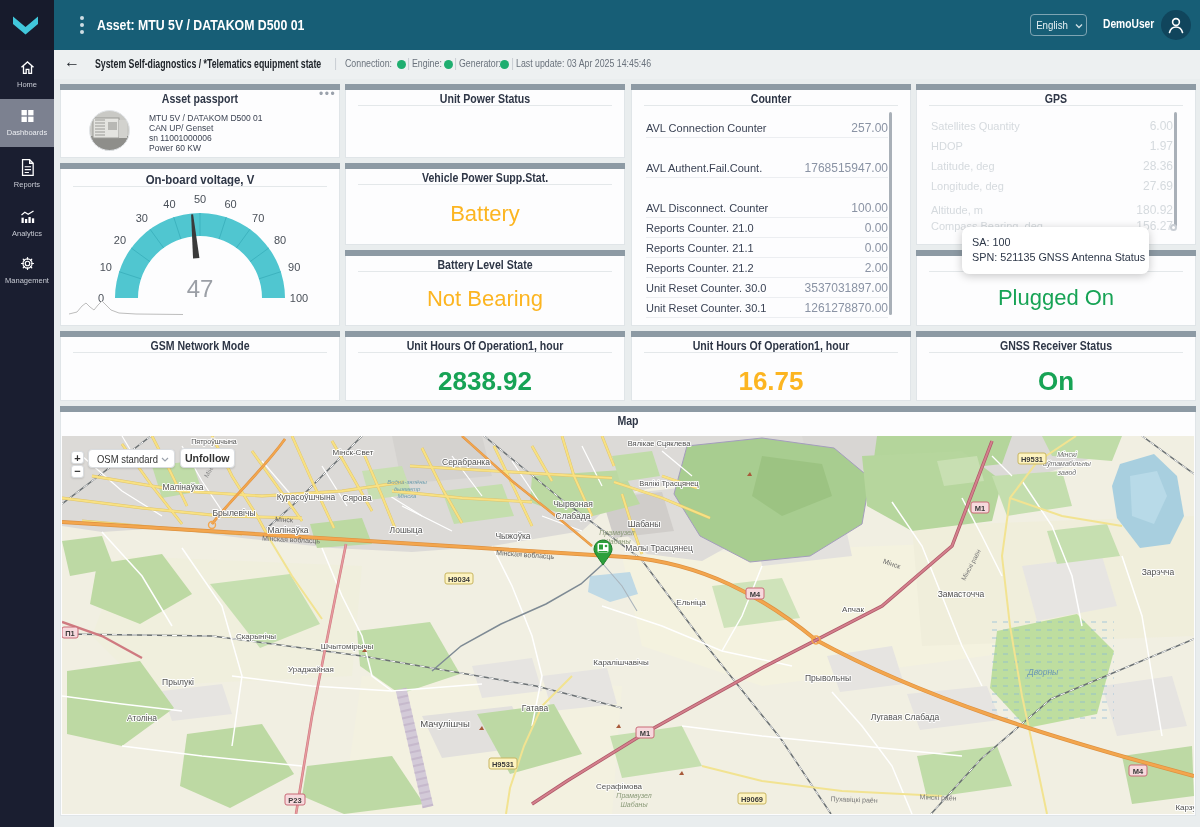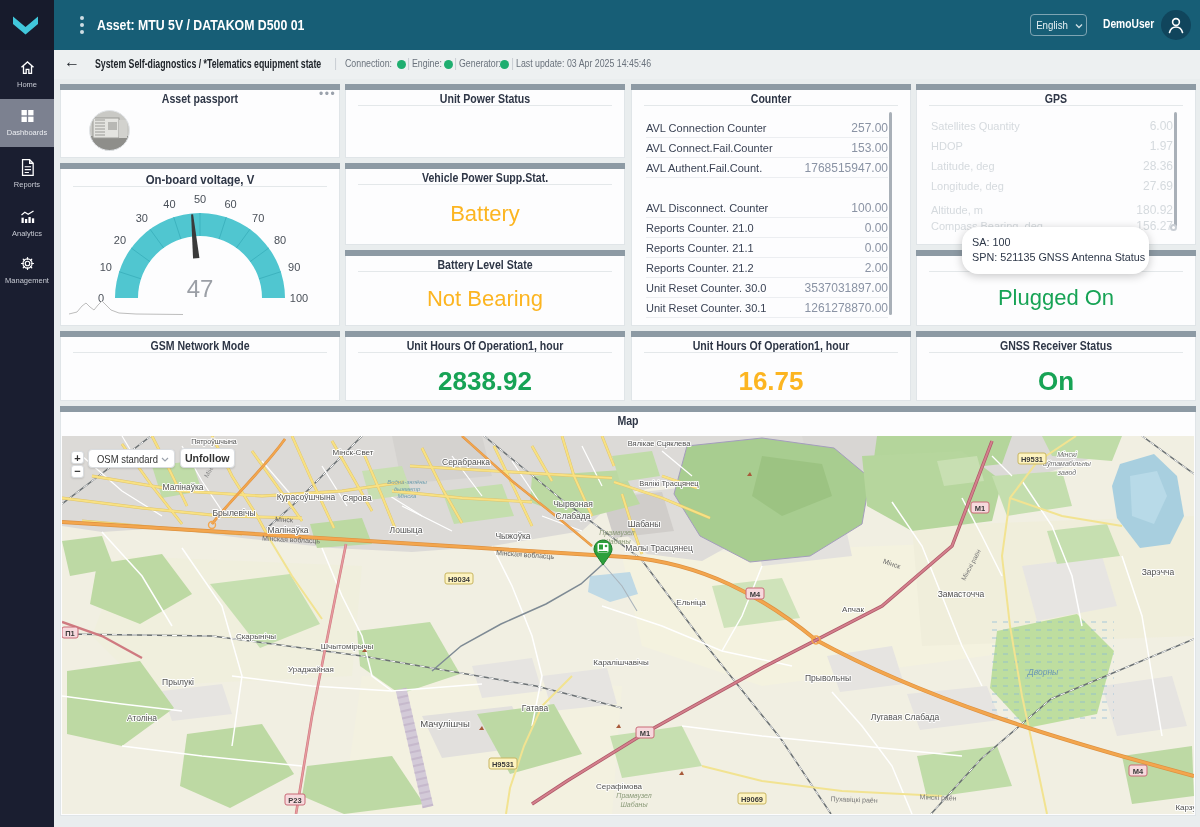--- a/index.html
+++ b/index.html
@@ -23,21 +23,21 @@
 .bigval { position:absolute; left:0; width:100%; text-align:center; font-size:22px; }
 .green { color:#17a355; }
 .amber { color:#fcb521; }
 .gray { color:#ccd1d7; }
 .num { font-size:26px; font-weight:600; }
 .crow { position:absolute; left:14px; right:22px; height:20px; border-bottom:1px solid #eceef1; font-size:11px; color:#3a4254; line-height:20px; }
 .crow span { float:right; font-size:12px; color:#8a93a4; }
 .gpsrow { position:absolute; left:14px; right:22px; height:20px; font-size:11px; color:#d5dade; line-height:20px; }
 .gpsrow span { float:right; font-size:12px; color:#d5dade; }
 .sbar { position:absolute; width:3px; background:#a9b0b8; border-radius:2px; }
-#tooltip { left:962px; top:227px; width:187px; height:47px; background:#fff; border-radius:16px; box-shadow:0 2px 10px rgba(0,0,0,.22); z-index:20; font-size:10.8px; color:#2d3748; padding:8px 0 0 10px; line-height:15px; white-space:nowrap; }
+#tooltip { left:962px; top:227px; width:187px; height:47px; background:#fff; border-radius:7px; box-shadow:0 2px 10px rgba(0,0,0,.22); z-index:20; font-size:10.8px; color:#2d3748; padding:8px 0 0 10px; line-height:15px; white-space:nowrap; }
 .mapbtn { position:absolute; background:#fff; border:1px solid #d9dcdf; border-radius:3px; color:#333; z-index:12; box-shadow:0 1px 2px rgba(0,0,0,.12); }
 </style>
 </head>
 <body>
 <div class="abs" id="header"></div>
 <div class="abs" id="subheader"></div>
 
 <div class="hitem" style="left:80px;top:16px;width:4px">
   <div style="width:4px;height:4px;border-radius:50%;background:#cfdde3;margin-bottom:3px"></div>
   <div style="width:4px;height:4px;border-radius:50%;background:#cfdde3;margin-bottom:3px"></div>
@@ -131,34 +131,36 @@
     <g clip-path="url(#pc)">
       <rect width="41" height="41" fill="#c9c9c5"></rect>
       <rect x="0" y="26" width="41" height="15" fill="#8e8e8a"></rect>
       <rect x="4" y="8" width="26" height="20" fill="#e4e4e0" stroke="#9a9a96"></rect>
       <path d="M6 10 H16 M6 13 H16 M6 16 H16 M6 19 H16 M6 22 H16 M6 25 H16" stroke="#9a9a96" stroke-width="1"></path>
       <rect x="19" y="12" width="9" height="8" fill="#b8b8b4"></rect>
       <rect x="30" y="10" width="8" height="18" fill="#d2d2ce"></rect>
     </g>
     <circle cx="20.5" cy="20.5" r="20" fill="none" stroke="#e2e5e8"></circle>
   </svg>
+  <div class="abs" style="left:88px;top:29px;font-size:8.5px;line-height:10px;color:#3c4352">
+    MTU 5V / DATAKOM D500 01<br>CAN UP/ Genset<br>sn 11001000006<br>Power 60 KW
+  </div>
 </div>
 
 <div class="card" style="left:345px;top:84px;width:280px;height:74px">
   <div class="cbar"></div>
   <div class="ctitle">Unit Power Status</div>
   <div class="cdiv"></div>
 </div>
 
 <div class="card" style="left:631px;top:84px;width:280px;height:242px">
   <div class="cbar"></div>
   <div class="ctitle">Counter</div>
   <div class="cdiv"></div>
   <div class="crow" style="top:34px">AVL Connection Counter<span>257.00</span></div>
-  <div class="crow" style="top:54px">AVL Connect.Fail.Counter<span>153.00</span></div>
   <div class="crow" style="top:74px">AVL Authent.Fail.Count.<span>1768515947.00</span></div>
   <div class="crow" style="top:114px">AVL Disconnect. Counter<span>100.00</span></div>
   <div class="crow" style="top:134px">Reports Counter. 21.0<span>0.00</span></div>
   <div class="crow" style="top:154px">Reports Counter. 21.1<span>0.00</span></div>
   <div class="crow" style="top:174px">Reports Counter. 21.2<span>2.00</span></div>
   <div class="crow" style="top:194px">Unit Reset Counter. 30.0<span>3537031897.00</span></div>
   <div class="crow" style="top:214px">Unit Reset Counter. 30.1<span>1261278870.00</span></div>
   <div class="sbar" style="left:257px;top:28px;height:203px"></div>
 </div>
 

